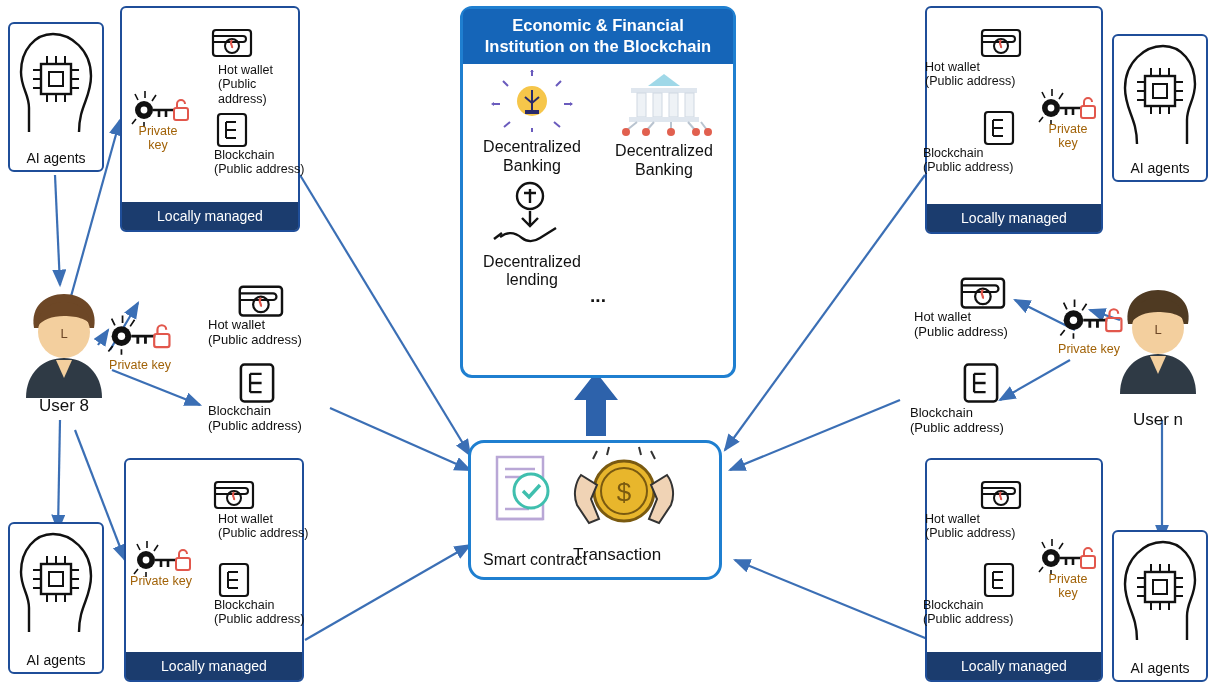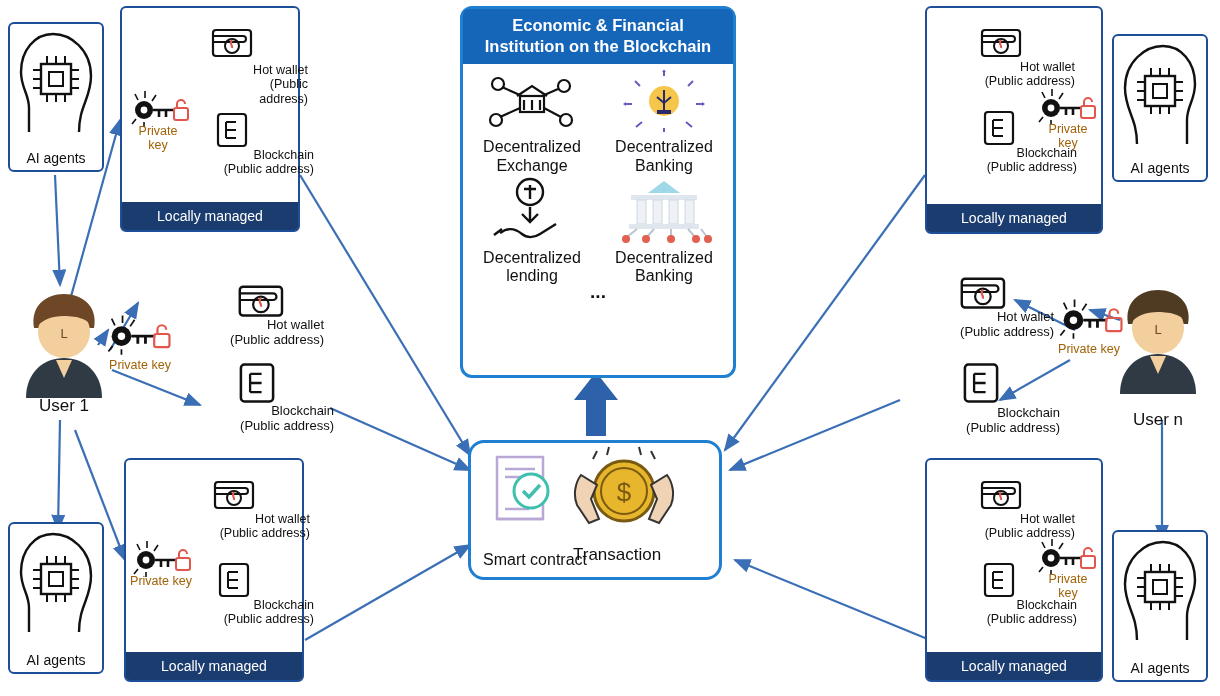--- a/index.html
+++ b/index.html
@@ -8,21 +8,21 @@
   svg.wires{position:absolute;left:0;top:0;width:1220px;height:696px;pointer-events:none;}
 
   
   .locbox{position:absolute;border:2px solid #1f4e99;border-radius:6px;background:#fff;box-sizing:border-box;}
   .locbox .footer{position:absolute;left:0;right:0;bottom:0;height:28px;background:#1b3c6e;color:#fff;
      font-size:14px;display:flex;align-items:center;justify-content:center;border-radius:0 0 3px 3px;}
   .agentbox{position:absolute;border:2px solid #1f4e99;border-radius:6px;background:#fff;box-sizing:border-box;
      display:flex;flex-direction:column;align-items:center;justify-content:flex-start;}
   .agentbox .alabel{position:absolute;bottom:4px;left:0;right:0;text-align:center;font-size:14px;color:#111;}
 
-  .cap{position:absolute;text-align:right;font-size:12.5px;color:#111;line-height:1.15;}
+  .cap{position:absolute;text-align:left;font-size:12.5px;color:#111;line-height:1.15;}
 
   
   .hub{position:absolute;border:3px solid #1f7fd0;border-radius:12px;background:#fff;box-sizing:border-box;}
   .hub-title{background:#1565b8;color:#fff;font-weight:bold;font-size:16.5px;text-align:center;
      padding:6px 8px 8px;line-height:1.25;border-radius:6px 6px 0 0;}
   .hub-grid{display:grid;grid-template-columns:1fr 1fr;gap:2px;padding:6px 4px 0;}
   .hub-cell{text-align:center;}
   .hub-cell .t{font-size:16px;color:#111;line-height:1.15;margin-top:2px;}
   .dots{text-align:center;font-weight:bold;font-size:19px;color:#111;line-height:0.6;padding-bottom:6px;}
 
@@ -91,62 +91,35 @@
     </g>
 
     <g>
       <path d="M586,436 L586,400 L574,400 L596,372 L618,400 L606,400 L606,436 z" fill="#2d62ab"></path>
     </g>
   </svg>
 
   <div class="hub" style="left:460px;top:6px;width:276px;height:372px;">
     <div class="hub-title">Economic &amp; Financial Institution on the Blockchain</div>
     <div class="hub-grid">
-      <div class="hub-cell">
-        <svg width="96" height="62" viewBox="0 0 96 62">
-          <g stroke="#111" stroke-width="2.2" fill="none">
-            <circle cx="14" cy="14" r="6"></circle>
-              <circle cx="80" cy="16" r="6"></circle>
-            <circle cx="12" cy="50" r="6"></circle>
-              <circle cx="82" cy="50" r="6"></circle>
-            <path d="M18,17 L38,26 M74,19 L58,26 M16,47 L36,38 M77,47 L60,38"></path>
-            <rect x="36" y="26" width="24" height="16"></rect>
-            <path d="M33,26 L48,16 L63,26"></path>
-            <path d="M40,30 L40,40 M48,30 L48,40 M56,30 L56,40"></path>
-          </g>
-        </svg>
-        <div class="t">Decentralized Exchange</div>
-      </div>
       <div class="hub-cell">
         <svg width="96" height="62" viewBox="0 0 96 62">
           <g fill="none" stroke="#6a5bbd" stroke-width="2">
             <path d="M48,6 L48,0 M24,16 L19,11 M72,16 L77,11 M16,34 L9,34 M80,34 L88,34 M26,52 L20,57 M70,52 L76,57 M48,58 L48,62"></path>
             <g fill="#6a5bbd" stroke="none">
               <path d="M46,2 l2,-2 l2,2 z"></path>
                 <path d="M86,32 l3,2 l-3,2 z"></path>
                 <path d="M10,32 l-3,2 l3,2 z"></path>
             </g>
           </g>
           <circle cx="48" cy="31" r="15" fill="#f6c64a"></circle>
           <path d="M41,40 h14 v4 h-14 z" fill="#2a2a6a"></path>
           <path d="M48,20 v22 M41,27 l7,6 l7,-6" stroke="#2a2a6a" stroke-width="2" fill="none"></path>
         </svg>
         <div class="t">Decentralized Banking</div>
-      </div>
-      <div class="hub-cell">
-        <svg width="100" height="66" viewBox="0 0 100 66">
-          <g stroke="#111" stroke-width="2.4" fill="none">
-            <circle cx="48" cy="15" r="13"></circle>
-            <path d="M48,8 v14 M42,12 h12"></path>
-            <path d="M48,30 L48,44 M40,37 L48,45 L56,37"></path>
-            <path d="M18,56 c8,-6 16,-4 22,1 c5,4 12,4 18,0 l16,-10"></path>
-            <path d="M20,52 l-8,6"></path>
-          </g>
-        </svg>
-        <div class="t">Decentralized lending</div>
       </div>
       <div class="hub-cell">
         <svg width="110" height="66" viewBox="0 0 110 66">
           <path d="M55,4 l16,12 h-32 z" fill="#9fd8e8"></path>
           <rect x="22" y="18" width="66" height="5" fill="#dfe6ee"></rect>
           <g fill="#eef2f6" stroke="#cfd8e2">
             <rect x="28" y="23" width="9" height="24"></rect>
               <rect x="44" y="23" width="9" height="24"></rect>
             <rect x="60" y="23" width="9" height="24"></rect>
               <rect x="76" y="23" width="9" height="24"></rect>
@@ -158,20 +131,32 @@
           <g fill="#e1604f">
             <circle cx="17" cy="62" r="4"></circle>
               <circle cx="37" cy="62" r="4"></circle>
               <circle cx="62" cy="62" r="4"></circle>
             <circle cx="87" cy="62" r="4"></circle>
               <circle cx="99" cy="62" r="4"></circle>
           </g>
         </svg>
         <div class="t">Decentralized Banking</div>
       </div>
+      <div class="hub-cell">
+        <svg width="100" height="66" viewBox="0 0 100 66">
+          <g stroke="#111" stroke-width="2.4" fill="none">
+            <circle cx="48" cy="15" r="13"></circle>
+            <path d="M48,8 v14 M42,12 h12"></path>
+            <path d="M48,30 L48,44 M40,37 L48,45 L56,37"></path>
+            <path d="M18,56 c8,-6 16,-4 22,1 c5,4 12,4 18,0 l16,-10"></path>
+            <path d="M20,52 l-8,6"></path>
+          </g>
+        </svg>
+        <div class="t">Decentralized lending</div>
+      </div>
     </div>
     <div class="dots">...</div>
   </div>
 
   <div class="scnode" style="left:468px;top:440px;width:254px;height:140px;">
     <svg width="84" height="84" viewBox="0 0 84 84" style="position:absolute;left:12px;top:8px;">
       <rect x="14" y="6" width="46" height="62" fill="#fff" stroke="#b9a7d6" stroke-width="2.5"></rect>
       <path d="M22,18 h30 M22,26 h30 M22,58 h24" stroke="#b9a7d6" stroke-width="2.5"></path>
       <circle cx="48" cy="40" r="17" fill="#fff" stroke="#3fbfae" stroke-width="3"></circle>
       <path d="M40,40 l6,6 l11,-12" stroke="#3fbfae" stroke-width="3.4" fill="none"></path>
@@ -293,21 +278,21 @@
 
   <div style="position:absolute;left:12px;top:286px;width:104px;height:120px;">
     <svg width="104" height="112" viewBox="0 0 104 112">
       <path d="M22,42 C18,20 34,8 52,8 C70,8 86,20 82,42 Z" fill="#6d4726"></path>
       <circle cx="52" cy="46" r="26" fill="#f3cf9e"></circle>
       <path d="M26,40 C26,24 38,16 52,16 C66,16 78,24 78,40 C78,34 66,30 52,30 C40,30 30,34 26,40 Z" fill="#6d4726"></path>
       <text x="52" y="52" font-size="13" text-anchor="middle" fill="#6d4726" font-family="Liberation Sans, sans-serif">L</text>
       <path d="M14,112 C14,86 32,72 52,72 C72,72 90,86 90,112 Z" fill="#2f3a45"></path>
       <path d="M44,74 L52,92 L60,74" fill="#f3cf9e"></path>
     </svg>
-    <div class="user-label" style="left:0;top:110px;width:104px;">User 1</div>
+    <div class="user-label" style="left:0;top:110px;width:104px;">User 8</div>
   </div>
 
   <div style="position:absolute;left:100px;top:276px;width:240px;height:160px;">
     <svg width="52" height="40" viewBox="0 0 46 36" style="position:absolute;left:136px;top:4px;">
       <rect x="3" y="6" width="38" height="26" rx="3" fill="#fff" stroke="#111" stroke-width="2.2"></rect>
       <path d="M3,12 h30 a3,3 0 0 1 0,6 h-30" fill="none" stroke="#111" stroke-width="2"></path>
       <circle cx="22" cy="22" r="7" fill="none" stroke="#111" stroke-width="2"></circle>
       <path d="M22,16 c-3,4 1,5 0,8" stroke="#e2574c" stroke-width="2" fill="none"></path>
     </svg>
     <div class="cap" style="left:108px;top:42px;width:116px;font-size:13px;">

